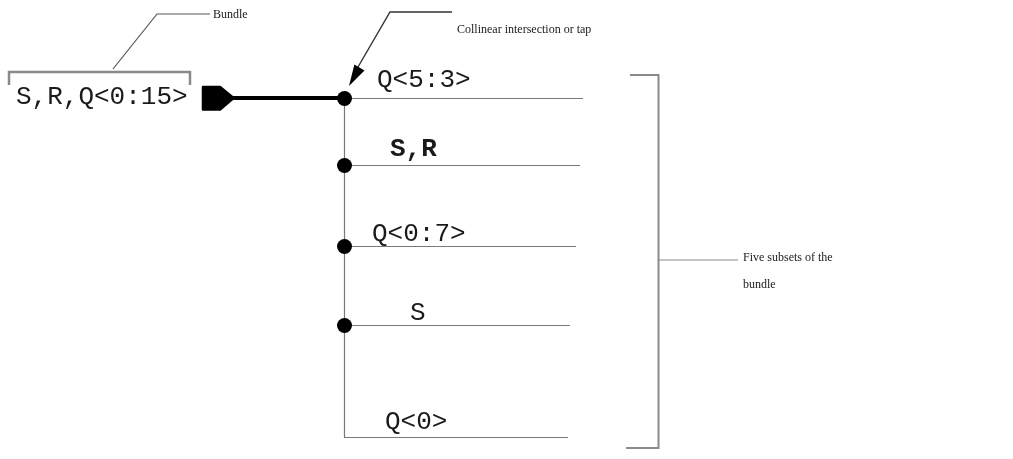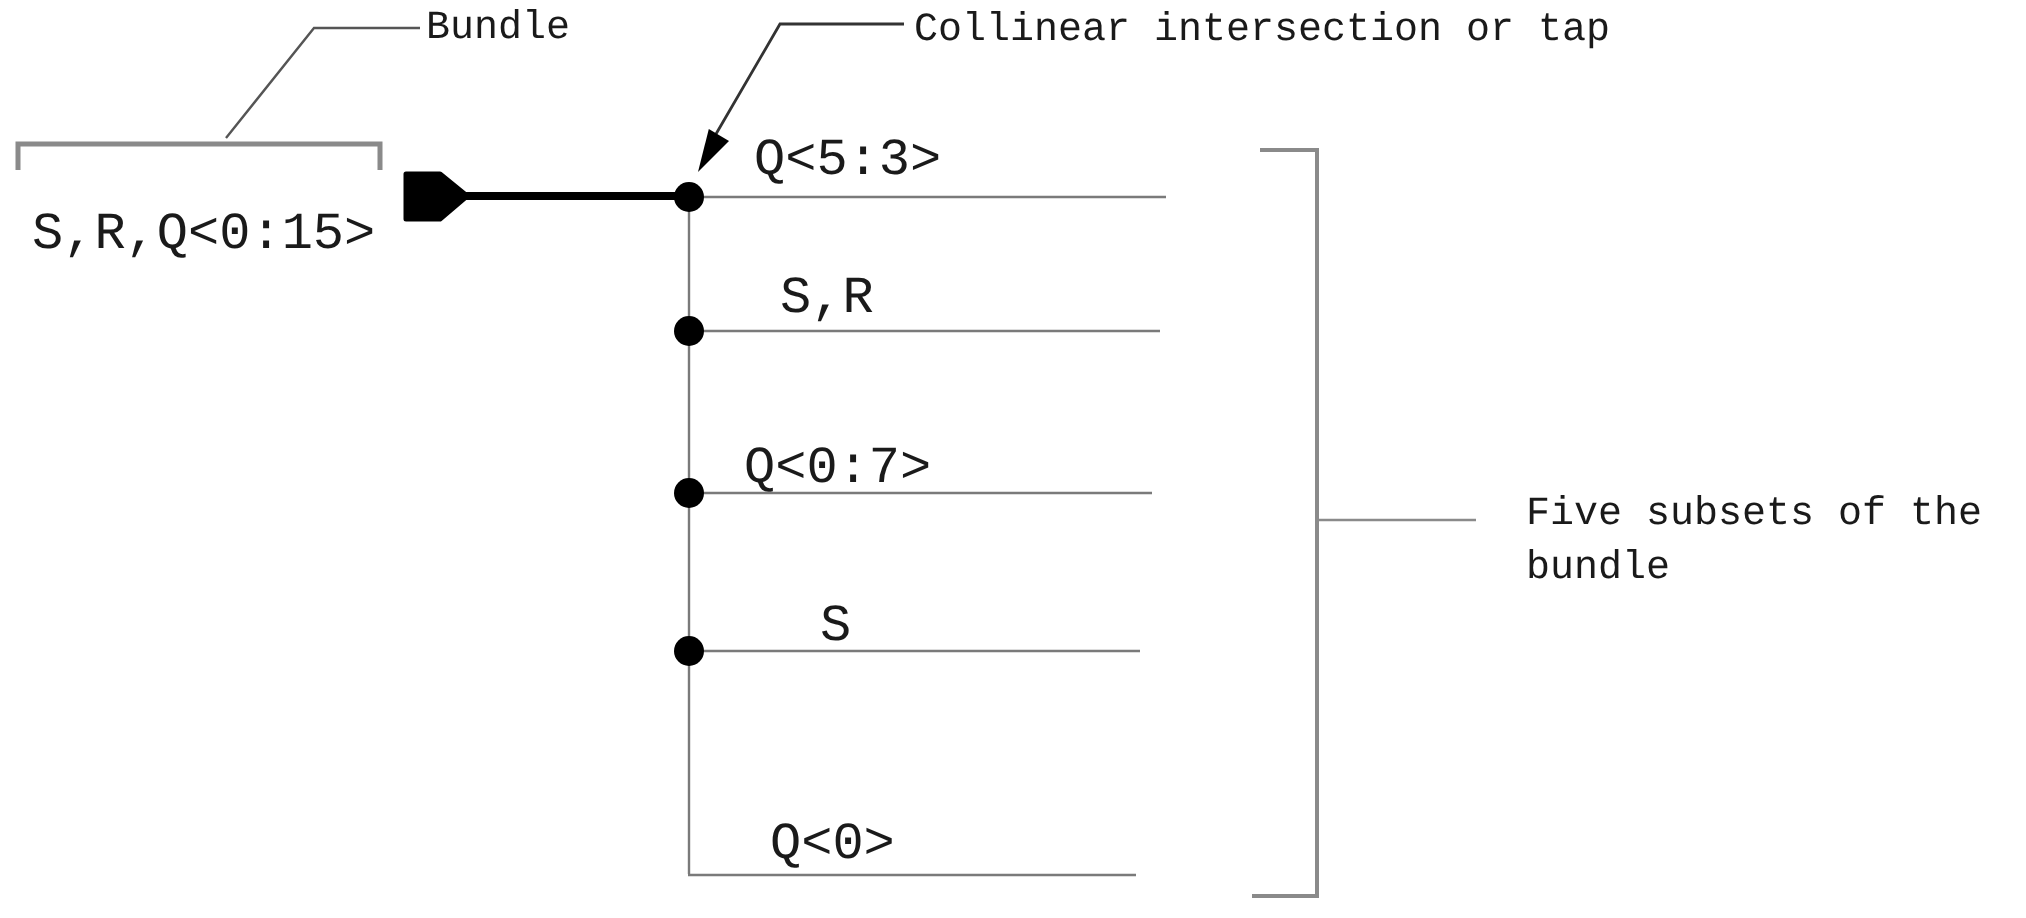--- a/index.html
+++ b/index.html
@@ -18,25 +18,25 @@
     color: #1a1a1a;
     white-space: pre;
   }
   .mono-label {
     font-family: "Liberation Mono", "DejaVu Sans Mono", monospace;
     font-size: 26px;
     line-height: 26px;
     letter-spacing: 0px;
   }
   .sans-label {
-    font-family: Liberation Mono, monospace;
-    font-size: 20px;
+    font-family: Liberation Serif, serif;
+    font-size: 12px;
     line-height: 27px;
   }
-  .multiline { white-space: pre-line; margin-left: 20px; }
+  .multiline { white-space: pre-line; }
 </style>
 </head>
 <body>
 
 <div class="stage">
 
   <svg width="1013" height="459" viewBox="0 0 1013 459">
 
     <path d="M 9 85 L 9 72 L 190 72 L 190 85" fill="none" stroke="#8a8a8a" stroke-width="2.5"></path>
 
@@ -59,26 +59,26 @@
 
     <path d="M 630 75 L 658.5 75 L 658.5 448 L 626 448" fill="none" stroke="#8a8a8a" stroke-width="2"></path>
     <line x1="658" y1="260" x2="738" y2="260" stroke="#8a8a8a" stroke-width="1.2"></line>
 
     <polyline points="210,14 157,14 113,69" fill="none" stroke="#555555" stroke-width="1.2"></polyline>
 
     <polyline points="452,12 390,12 358,67" fill="none" stroke="#333333" stroke-width="1.4"></polyline>
     <polygon points="349,86 354.4,64.5 364.5,70.5" fill="#000000"></polygon>
   </svg>
 
-  <div class="label mono-label" style="left:16px; top:84px;margin-top:20px;">S,R,Q&lt;0:15&gt;</div>
+  <div class="label mono-label" style="left:16px; top:84px;">S,R,Q&lt;0:15&gt;</div>
 
   <div class="label mono-label" style="left:377px; top:67px;text-align:center;">Q&lt;5:3&gt;</div>
-  <div class="label mono-label" style="left:390px; top:136px;">S,R</div>
+  <div class="label mono-label" style="left:390px; top:136px;font-weight:bold;">S,R</div>
   <div class="label mono-label" style="left:372px; top:221px;text-align:center;">Q&lt;0:7&gt;</div>
   <div class="label mono-label" style="left:410px; top:300px;">S</div>
   <div class="label mono-label" style="left:385px; top:409px;text-align:center;">Q&lt;0&gt;</div>
 
   <div class="label sans-label" style="left:213px; top:1px;">Bundle</div>
-  <div class="label sans-label" style="left:457px; top:2px;">Collinear intersection or tap</div>
+  <div class="label sans-label" style="left:457px; top:16px;">Collinear intersection or tap</div>
   <div class="label sans-label multiline" style="left:743px; top:244px;">Five subsets of the
 bundle</div>
 
 </div>
 
 </body></html>

